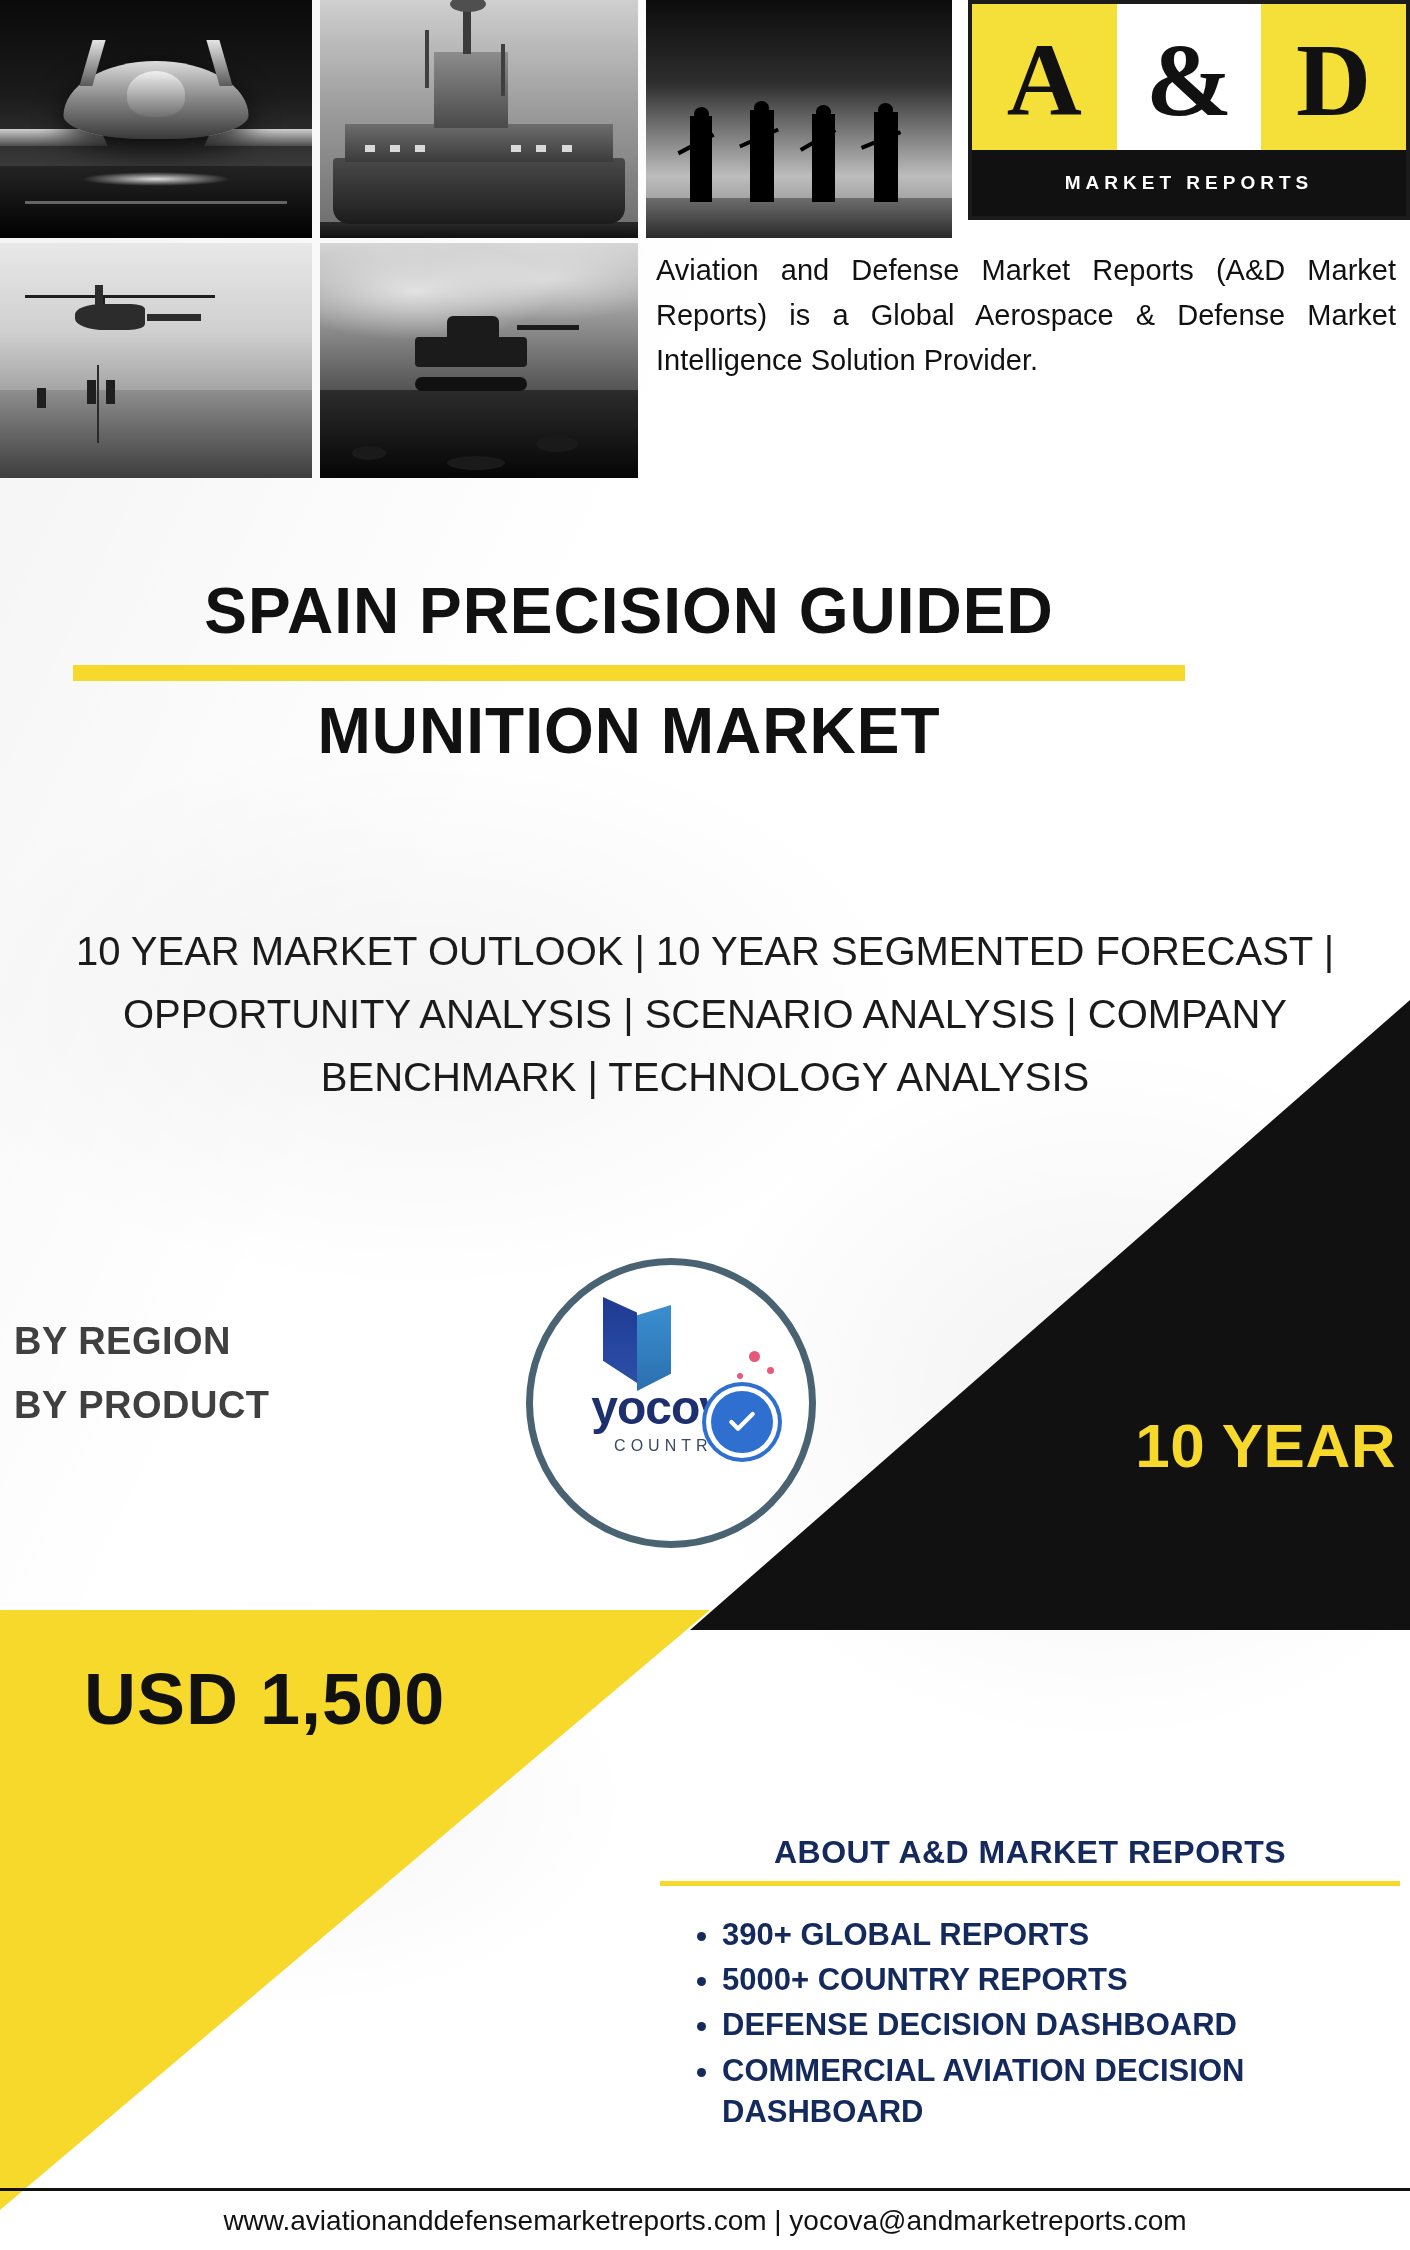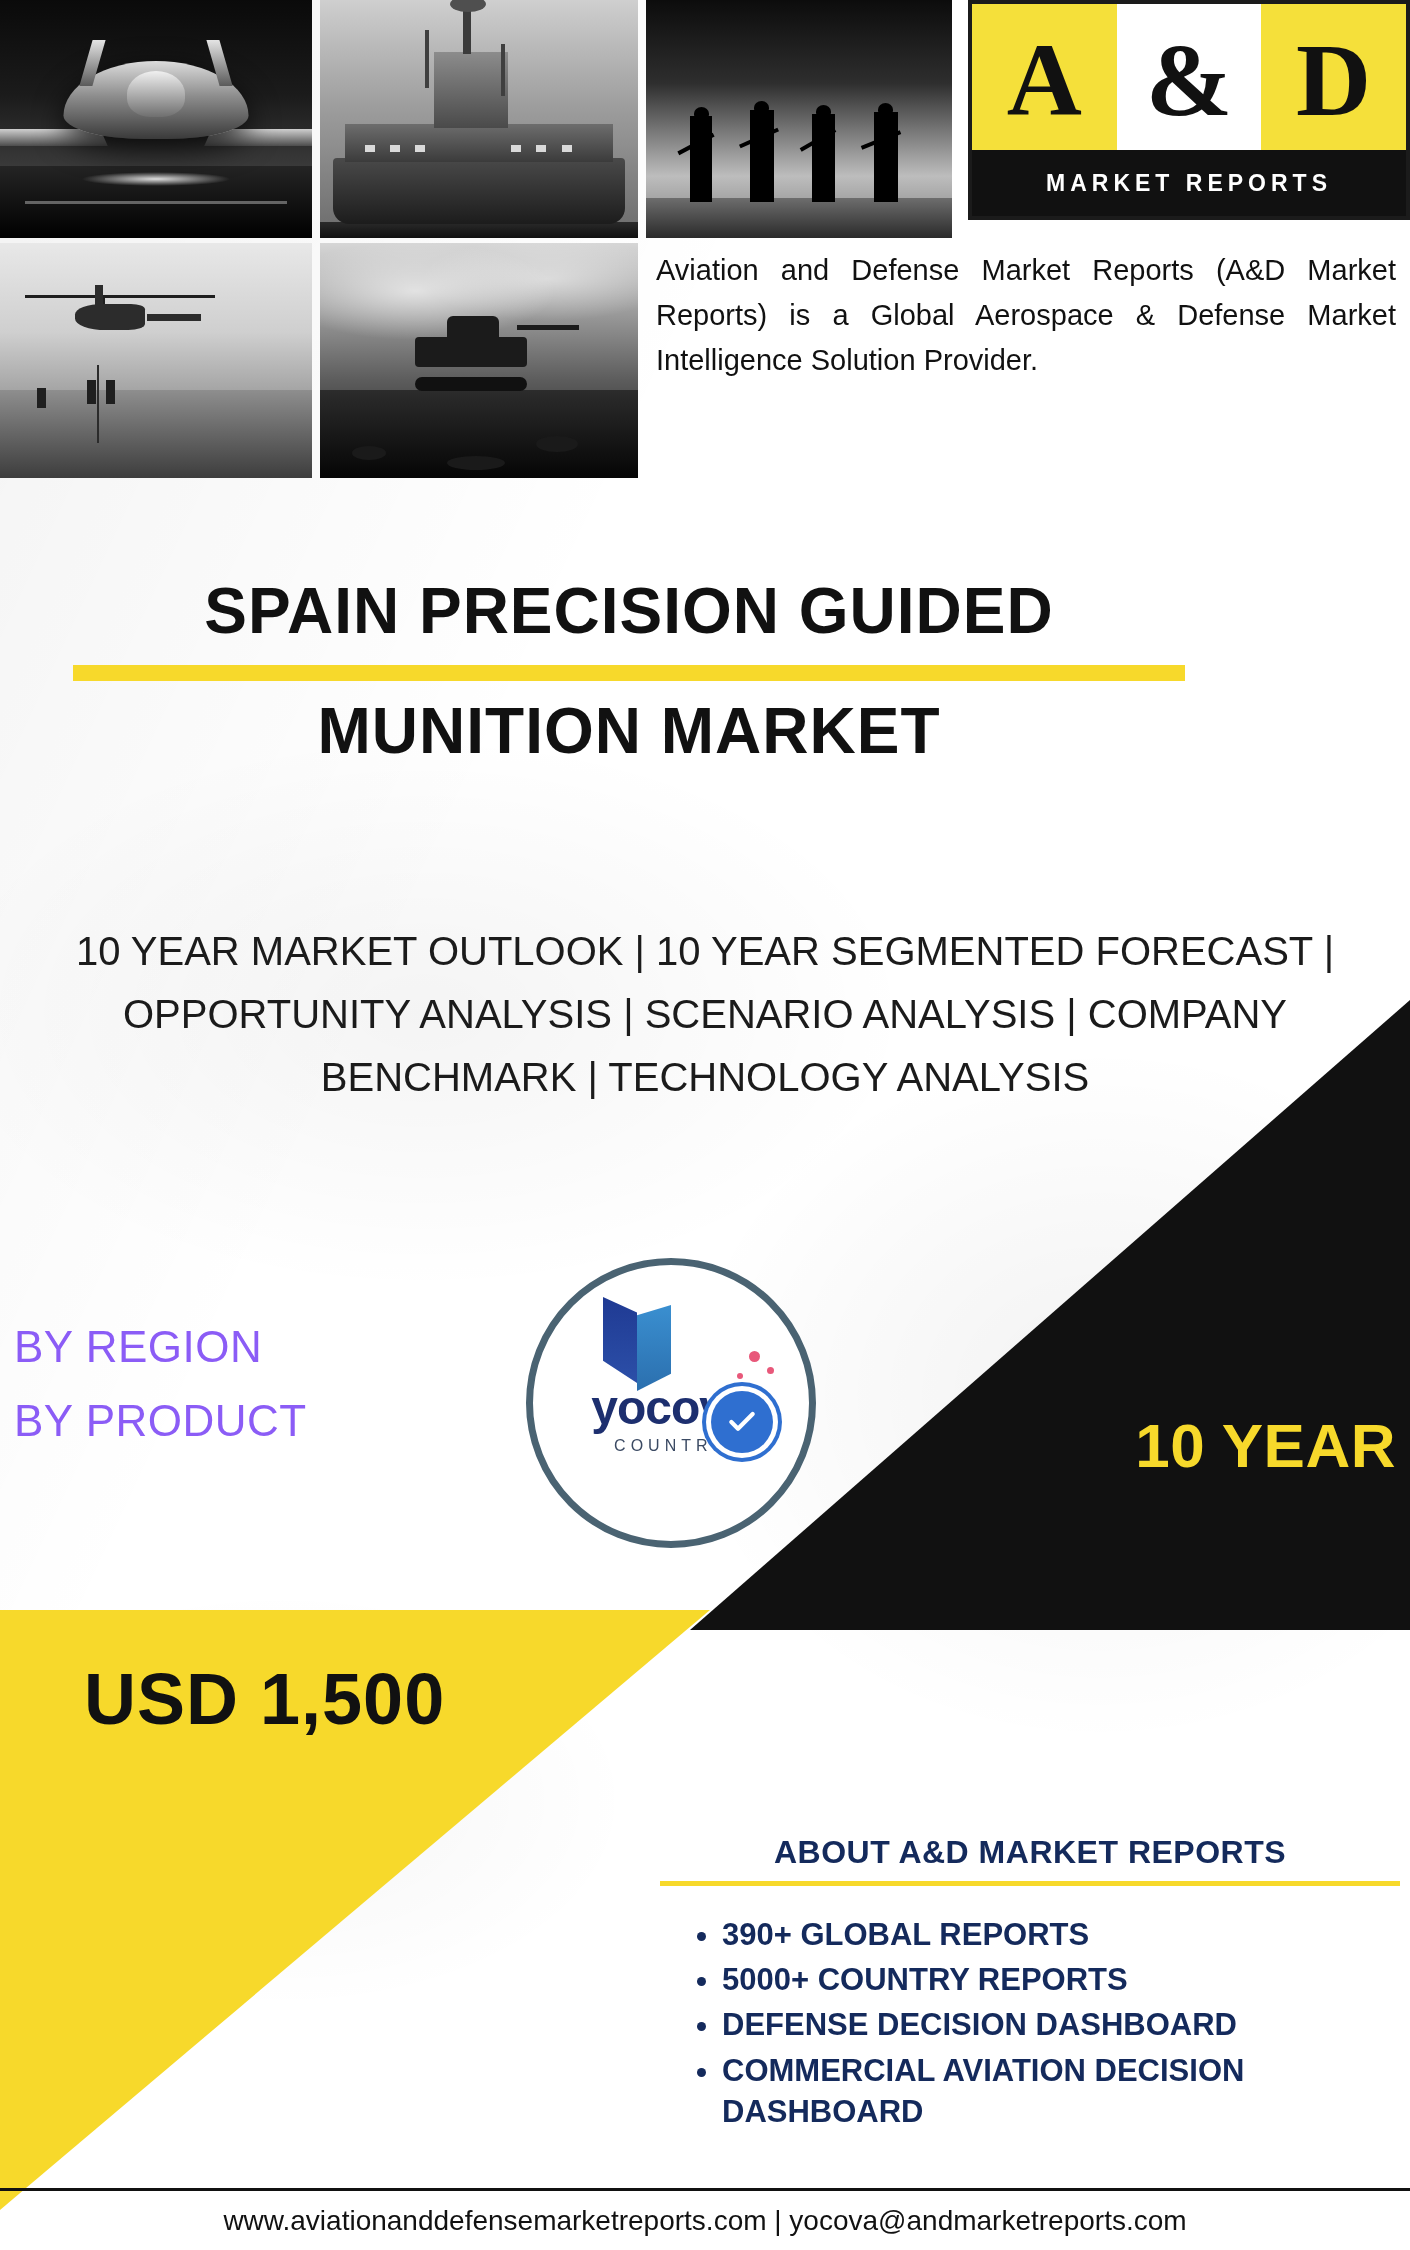--- a/index.html
+++ b/index.html
@@ -111,21 +111,21 @@
     border: 4px solid #1b1b1b;
   }
   .logo-top { position:absolute; left:0; top:0; right:0; height:152px; display:flex; }
   .logo-cell { height:100%; display:flex; align-items:center; justify-content:center; }
   .logo-a { width: 33.33%; background:#f5e03a; }
   .logo-amp { width: 33.33%; background:#ffffff; }
   .logo-d { width: 33.34%; background:#f5e03a; }
   .logo-letter { font-family:"Liberation Serif", serif; font-weight:bold; font-size:104px; color:#111; line-height:1; }
   .logo-bottom { position:absolute; left:0; right:0; bottom:0; height:66px; background:#111;
     display:flex; align-items:center; justify-content:center; }
-  .logo-bottom span { color:#fff; font-size:23px; letter-spacing:5px; font-weight:600; }
+  .logo-bottom span { color:#fff; font-size:19px; letter-spacing:5px; font-weight:600; }
 
   
   .intro {
     position: absolute; left: 656px; top: 248px; width: 740px;
     font-size: 29px; line-height: 1.55; color: #111; text-align: justify; z-index: 4;
   }
 
   
   .black-diagonal {
     position: absolute; left: 0; top: 0; width: 1410px; height: 1630px; z-index: 1;
@@ -149,21 +149,21 @@
   .title-rule { width: 1112px; height: 16px; background:#f7d92b; margin: 16px auto 14px auto; }
 
   
   .subtitle {
     position:absolute; left:40px; top:920px; width:1330px; z-index:5;
     text-align:center; font-size: 40px; line-height:1.58; color:#1b1b1b; font-weight:400;
   }
 
   
   .by-list { position:absolute; left:14px; top:1310px; z-index:5; }
-  .by-item { font-size: 44px; font-weight: 400; color:#8b5cf6; line-height: 1.68; letter-spacing:.5px; }
+  .by-item { font-size: 38px; font-weight: 700; color:#404040; line-height: 1.68; letter-spacing:.5px; }
 
   
   .yocova {
     position:absolute; left:526px; top:1258px; width:290px; height:290px; border-radius:50%;
     background:#fff; border: 7px solid #4a6372; z-index:6;
     display:flex; flex-direction:column; align-items:center; justify-content:center;
   }
   .yoc-shape1 { position:absolute; left:70px; top:32px; width:34px; height:86px;
     background: linear-gradient(180deg,#1f3a93,#2c4fa8); clip-path: polygon(0 0,100% 18%,100% 100%,0 74%); }
   .yoc-shape2 { position:absolute; left:104px; top:40px; width:34px; height:86px;

